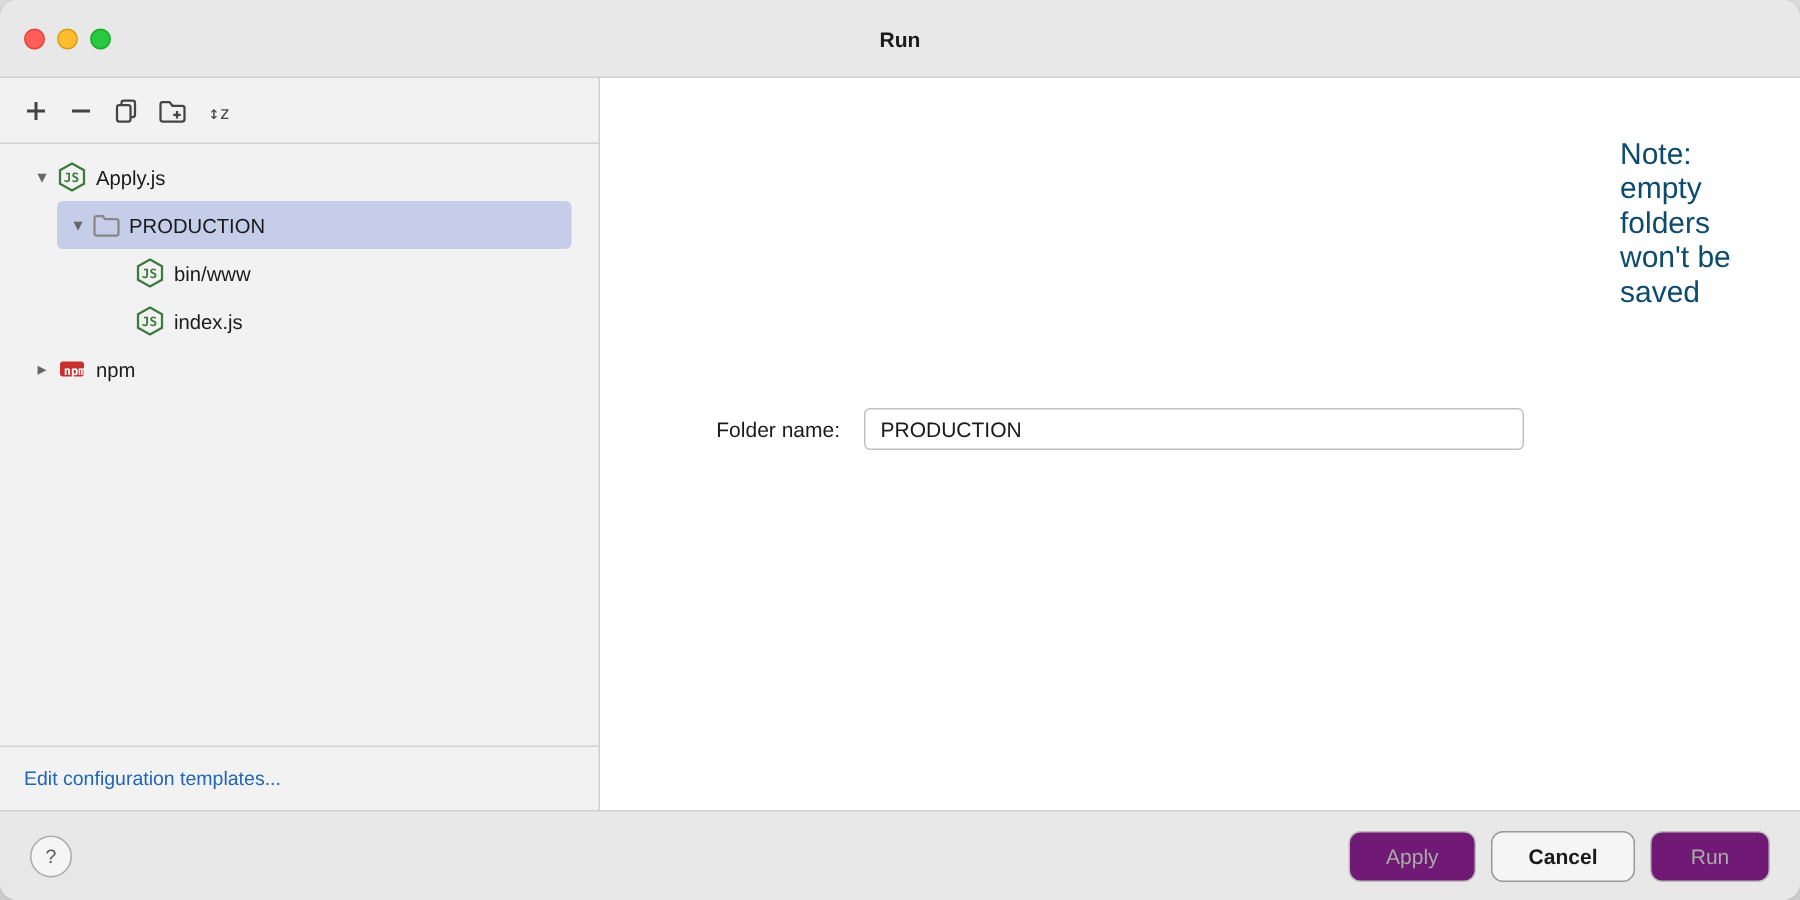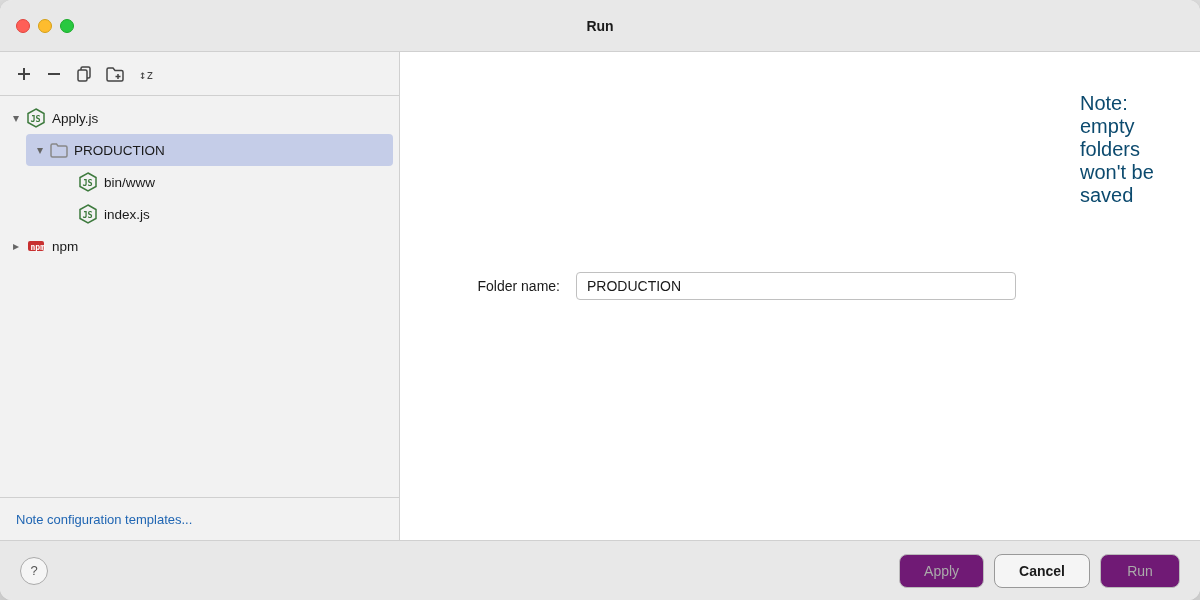--- a/index.html
+++ b/index.html
@@ -96,21 +96,21 @@
       border-radius: 4px;
       line-height: 1;
       display: flex;
       align-items: center;
       justify-content: center;
     }
 
     .tree-container {
       flex: 1;
       overflow-y: auto;
-      padding: 6px 0;
+      padding: 6px 12px;
     }
 
     .tree-item {
       display: flex;
       align-items: center;
       height: 32px;
       padding: 0 8px;
       cursor: pointer;
       user-select: none;
       font-size: 13.5px;
@@ -369,21 +369,21 @@
           <svg class="icon-npm" viewBox="0 0 20 20">
             <rect x="2" y="5" width="16" height="10" rx="2" fill="#c83030"></rect>
             <text x="4.5" y="14" font-size="8" fill="white" font-weight="bold" font-family="monospace">npm</text>
           </svg>
           <span>npm</span>
         </div>
 
       </div>
 
       <div class="edit-config-link">
-        <a>Note configuration templates...</a>
+        <a>Edit configuration templates...</a>
       </div>
 
     </div>
 
     <div class="right-panel">
 
       <div class="form-row">
         <label class="form-label">Folder name:</label>
         <input class="form-input" type="text" value="PRODUCTION" style="">
       </div>

